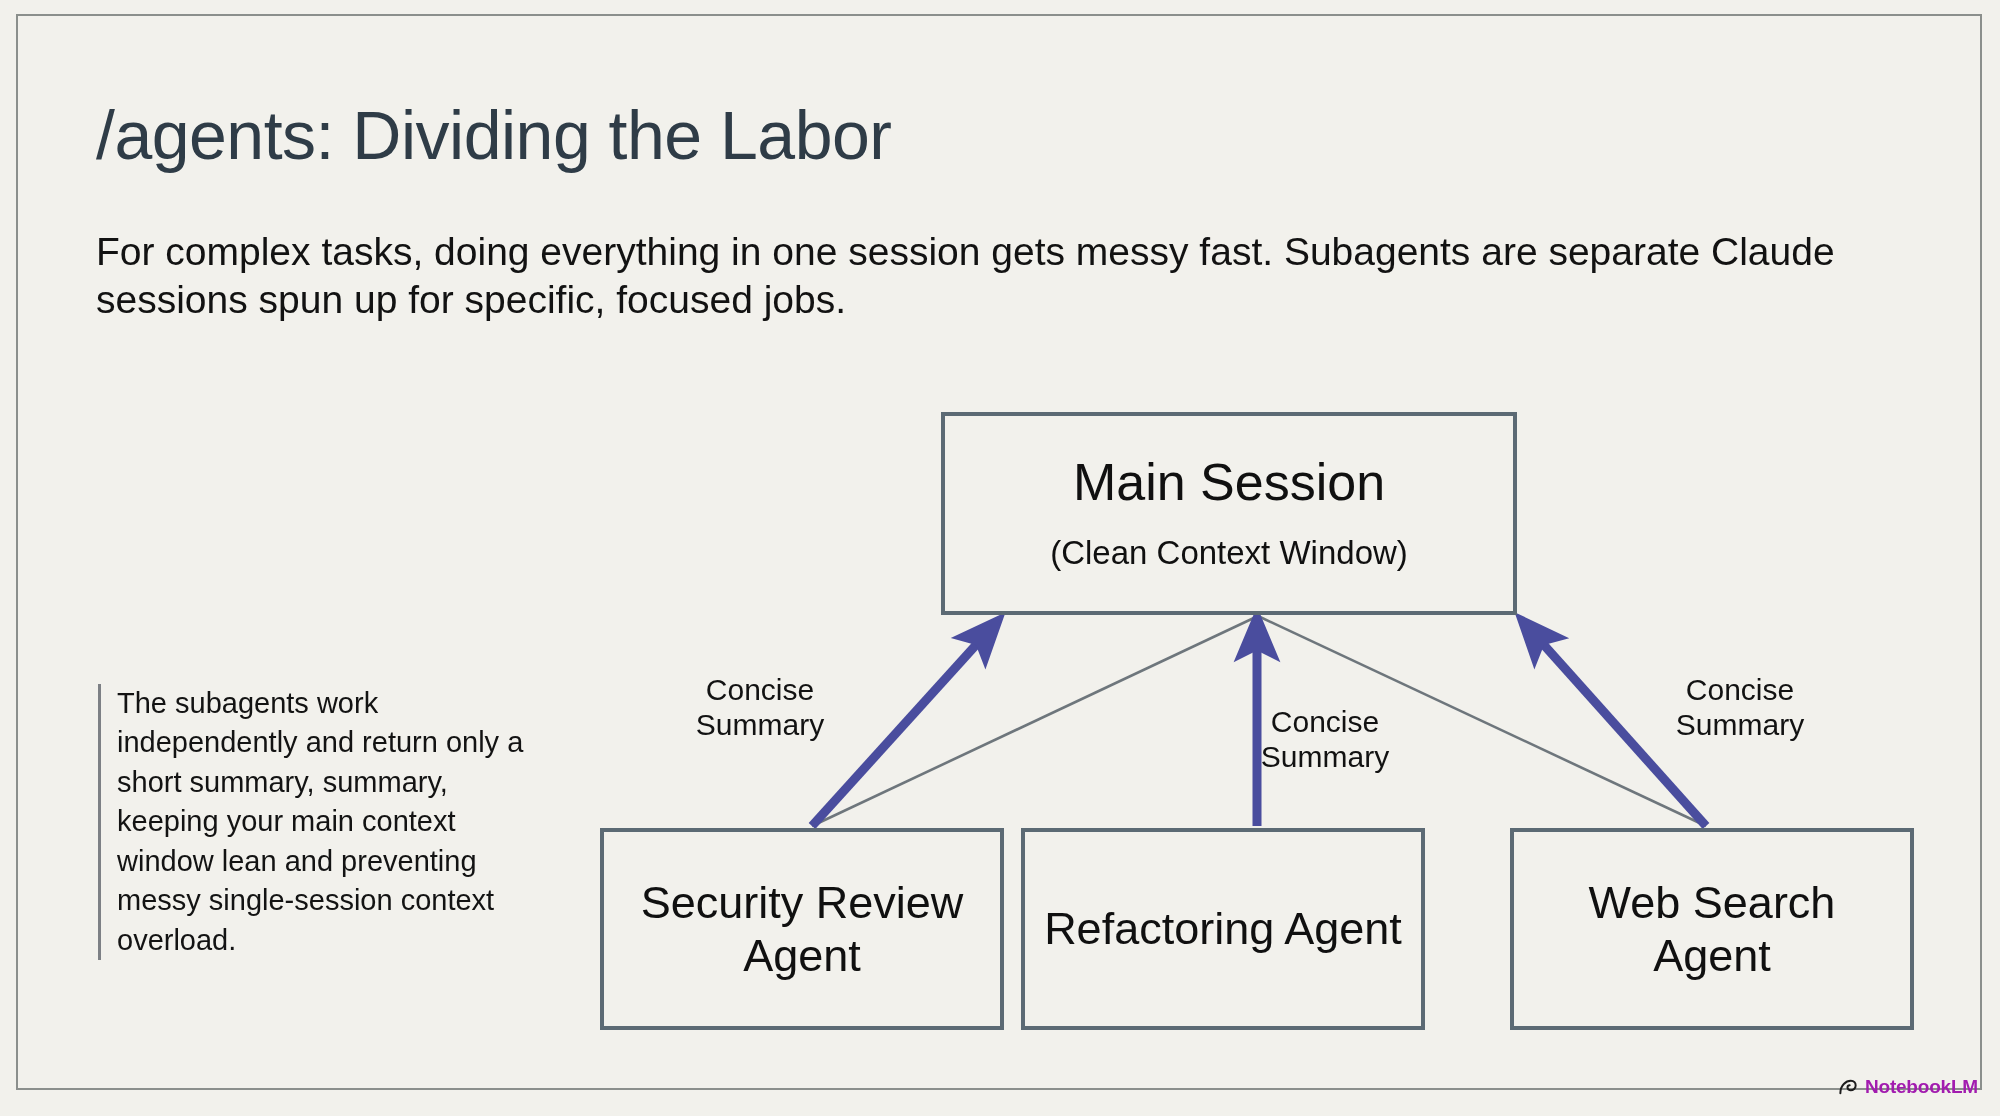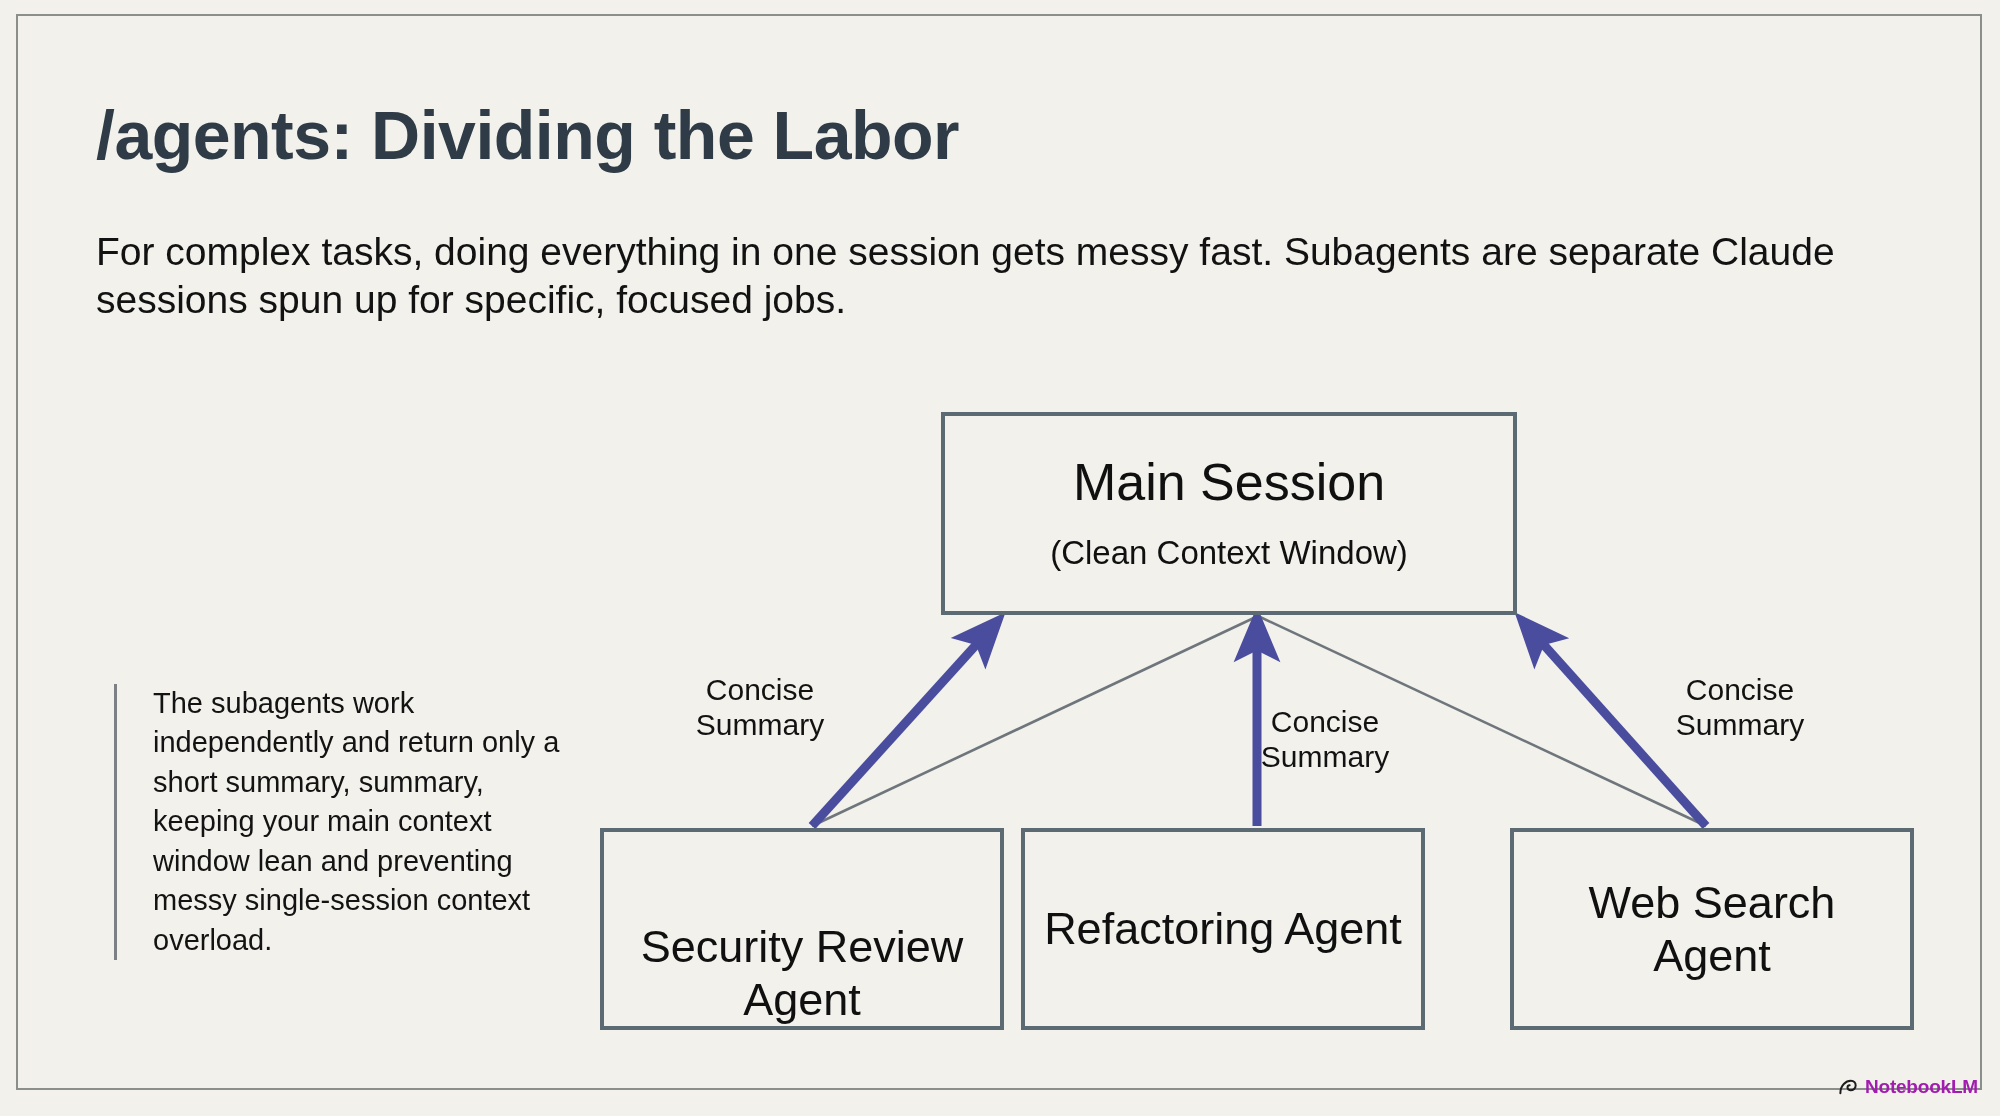--- a/index.html
+++ b/index.html
@@ -25,43 +25,43 @@
     box-sizing: border-box;
     pointer-events: none;
   }
 
   
   #title {
     position: absolute;
     left: 96px;
     top: 96px;
     font-size: 68px;
-    font-weight: bold;
+    font-weight: normal;
     color: #2f3c47;
     letter-spacing: -0.5px;
     white-space: nowrap;
   }
   #subtitle {
     position: absolute;
     left: 96px;
     top: 228px;
     width: 1760px;
     font-size: 39px;
     line-height: 1.23;
     color: #121212;
   }
 
   
   #side-note {
     position: absolute;
-    left: 114px;
+    left: 98px;
     top: 684px;
     width: 452px;
     border-left: 3px solid #7d8085;
-    padding-left: 36px;
+    padding-left: 16px;
     box-sizing: border-box;
     font-size: 29px;
     line-height: 1.36;
     color: #131313;
   }
 
   
   #diagram {
     position: absolute;
     left: 0;
@@ -101,21 +101,21 @@
   }
   #node-main .node-sub {
     font-size: 33px;
     color: #101010;
     margin-top: 24px;
   }
   .node-agent {
     top: 828px;
     height: 202px;
   }
-  #node-security { left: 600px;  width: 404px; justify-content: flex-end; }
+  #node-security { left: 600px;  width: 404px; }
   #node-refactor { left: 1021px; width: 404px; }
   #node-websearch{ left: 1510px; width: 404px; }
   .node-agent .node-title {
     font-size: 45px;
     color: #101010;
     line-height: 1.18;
     padding: 0 12px;
   }
 
   .edge-label {

